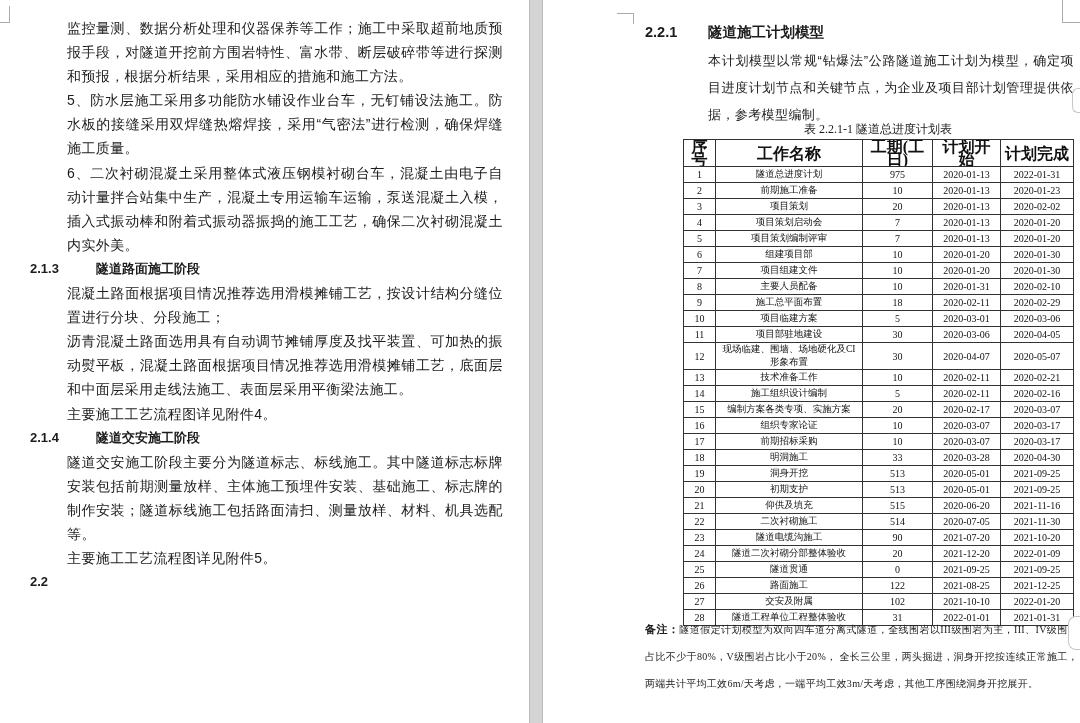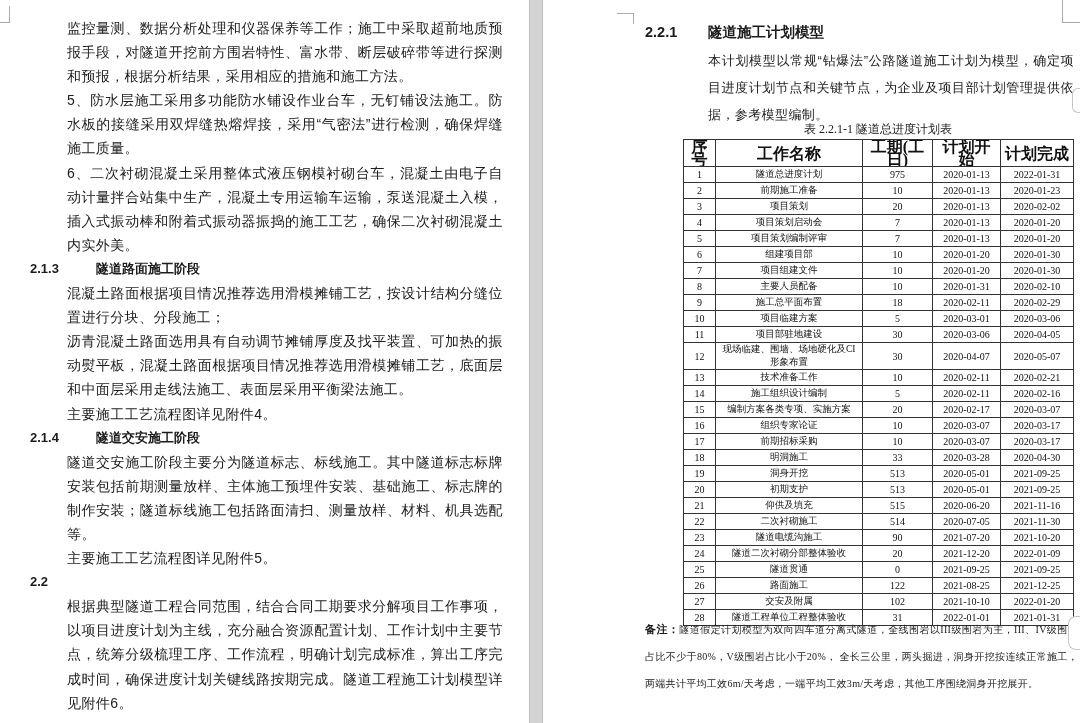--- a/index.html
+++ b/index.html
@@ -72,21 +72,20 @@
         <div class="para">主要施工工艺流程图详见附件4。</div>
         <div class="heading-row">
           <span class="h-num">2.1.4</span>
           <span class="h-text">隧道交安施工阶段</span>
         </div>
         <div class="para">隧道交安施工阶段主要分为隧道标志、标线施工。其中隧道标志标牌安装包括前期测量放样、主体施工预埋件安装、基础施工、标志牌的制作安装；隧道标线施工包括路面清扫、测量放样、材料、机具选配等。</div>
         <div class="para">主要施工工艺流程图详见附件5。</div>
         <div class="heading-row">
           <span class="h-num">2.2</span>
         </div>
-        <div class="para">根据典型隧道工程合同范围，结合合同工期要求分解项目工作事项，以项目进度计划为主线，充分融合资源配置计划、工作计划中主要节点，统筹分级梳理工序、工作流程，明确计划完成标准，算出工序完成时间，确保进度计划关键线路按期完成。隧道工程施工计划模型详见附件6。</div>
       </div>
   </div>
 
   <div class="page-gap"></div>
 
   <div class="page page-right">
     <div class="r-heading">
       <span class="h-num">2.2.1</span>
       <span class="h-text">隧道施工计划模型</span>
     </div>

